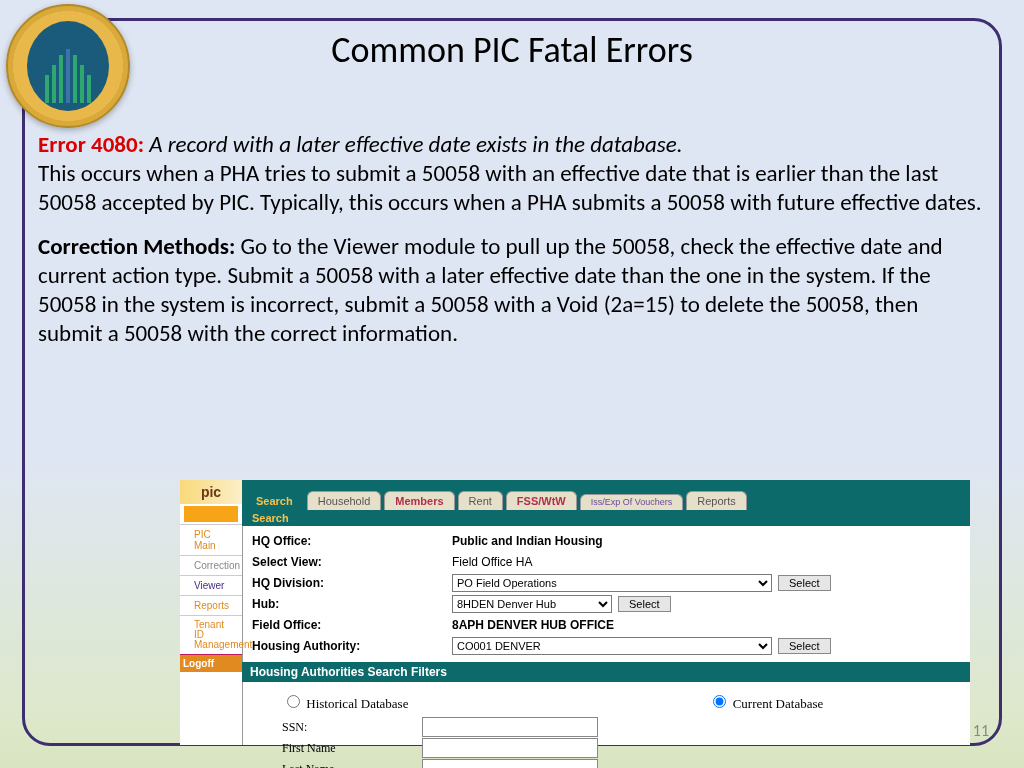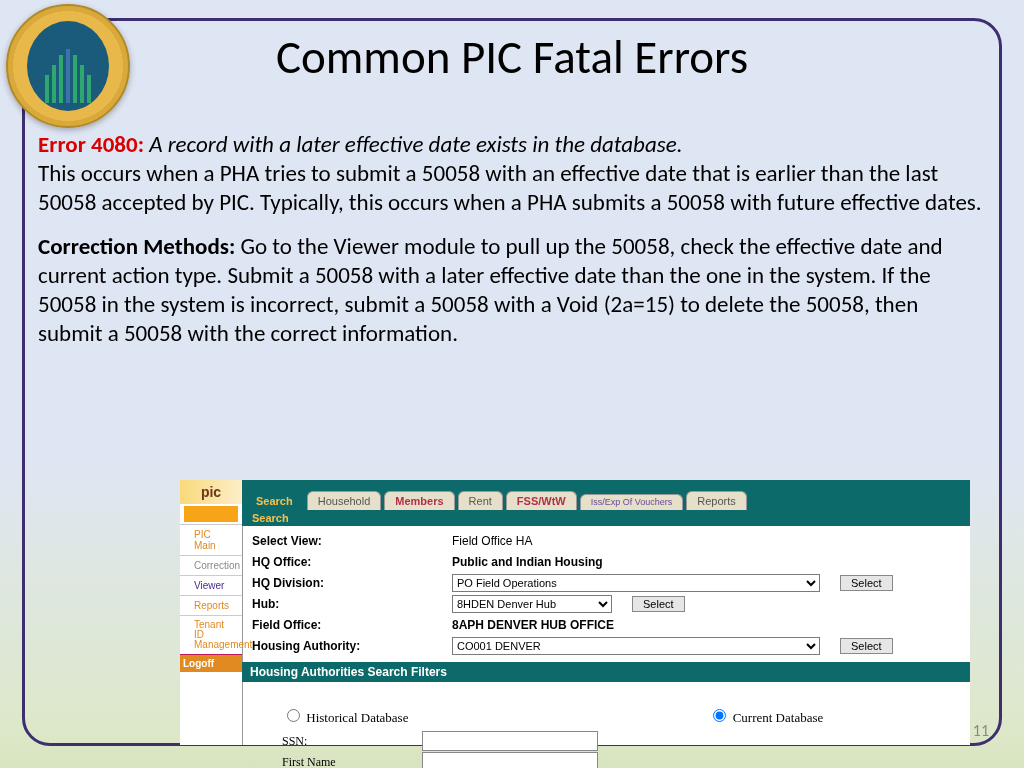--- a/index.html
+++ b/index.html
@@ -3,21 +3,21 @@
 <meta charset="utf-8">
 <style>
   html,body{margin:0;padding:0;width:1024px;height:768px;font-family:Calibri,Arial,sans-serif;background:#fff;overflow:hidden}
   .slide{position:relative;width:1024px;height:768px;background:linear-gradient(to bottom,#dfe6f3 0%,#dfe6f3 60%,#dde8c9 95%,#d8e3c0 100%);box-sizing:border-box}
   .frame{position:absolute;left:22px;top:18px;right:22px;bottom:22px;border:3px solid #3d2e6f;border-radius:28px}
   .seal{position:absolute;left:6px;top:4px;width:120px;height:120px;border-radius:50%;background:radial-gradient(circle,#e8b94a 0 55px,#d9a93a 55px 60px);border:2px solid #b08a2a;box-shadow:0 2px 6px rgba(0,0,0,.3);display:flex;align-items:center;justify-content:center}
   .seal-inner{width:82px;height:82px;border-radius:50%;background:#1a5a7a;display:flex;align-items:flex-end;justify-content:center;padding-bottom:8px;position:relative}
   .seal-bars{display:flex;gap:3px;align-items:flex-end}
   .seal-bars span{width:4px;background:#2fa86f;display:block}
   .seal-bars span:nth-child(1){height:28px}.seal-bars span:nth-child(2){height:38px}.seal-bars span:nth-child(3){height:48px}.seal-bars span:nth-child(4){height:54px;background:#3a74a8}.seal-bars span:nth-child(5){height:48px}.seal-bars span:nth-child(6){height:38px}.seal-bars span:nth-child(7){height:28px}
-  .title{position:absolute;top:28px;left:0;right:0;text-align:center;font-size:47px;color:#000}
+  .title{position:absolute;top:28px;left:0;right:0;text-align:center;font-size:36px;color:#000}
   .content{position:absolute;top:130px;left:38px;right:38px;font-size:23px;line-height:1.25;color:#000}
   .err-label{color:#d90000;font-weight:bold}
   .err-desc{font-style:italic}
   .para2{margin-top:16px}
   .bold{font-weight:bold}
   .pic-shot{position:absolute;left:180px;top:480px;width:790px;height:265px;background:#fff;font-family:Arial,sans-serif;font-size:11px}
   .pic-left{position:absolute;left:0;top:0;width:62px;height:265px;background:#fff;border-right:1px solid #999}
   .pic-logo{height:24px;background:linear-gradient(to right,#f9d97a,#fcefc9);display:flex;align-items:center;justify-content:center;font-weight:bold;color:#6a3a1a;font-size:14px}
   .pic-logo-box{height:16px;background:#f7a419;margin:2px 4px}
   .nav-item{padding:4px 14px;color:#e08a1f;font-size:10px;border-top:1px solid #ccc;cursor:pointer}
@@ -29,24 +29,24 @@
   .tab{padding:3px 10px;background:#e6dfc9;color:#555;border-radius:6px 6px 0 0;margin-left:3px;font-size:11px;cursor:pointer;border:1px solid #999;border-bottom:none}
   .tab.active{background:#0d6a6a;color:#f7c14a;font-weight:bold;border-color:#0d6a6a}
   .tab.red{color:#b0304a;font-weight:bold}
   .tab.purple{color:#6a4a9a}
   .sub-bar{background:#0d6a6a;color:#f7c14a;padding:2px 10px;font-size:11px;font-weight:bold}
   .form-area{padding:4px 10px}
   .form-row{display:flex;align-items:center;min-height:20px;margin:1px 0}
   .form-label{width:200px;font-weight:bold;font-size:12px}
   .form-value{font-size:12px}
   .form-value.bold{font-weight:bold}
-  .sel{font-size:11px;width:368px;height:18px;border:1px solid #7a7a7a;background:#fff}
+  .sel{font-size:11px;width:320px;height:18px;border:1px solid #7a7a7a;background:#fff}
   .sel.narrow{width:160px}
-  .btn{font-size:11px;padding:1px 10px;margin-left:20px;border:1px solid #888;background:#e6e6e6;cursor:pointer}
-  .section-bar{background:#0d6a6a;color:#fff;font-weight:bold;font-size:12px;padding:3px 8px;margin:6px -10px 20px -10px}
+  .btn{font-size:11px;padding:1px 10px;margin-left:6px;border:1px solid #888;background:#e6e6e6;cursor:pointer}
+  .section-bar{background:#0d6a6a;color:#fff;font-weight:bold;font-size:12px;padding:3px 8px;margin:6px -10px 6px -10px}
   .radio-row{display:flex;gap:300px;padding:4px 30px;font-size:13px;font-family:'Times New Roman',serif}
   .small-form{padding:0 30px;font-family:'Times New Roman',serif;font-size:13px}
   .small-form .form-label{width:140px;font-weight:normal}
   .small-form input[type=text]{width:170px;height:16px;border:1px solid #888}
   .page-num{position:absolute;right:35px;bottom:28px;color:#888;font-size:16px}
 </style>
 </head>
 <body>
 
 <div class="slide">
@@ -101,26 +101,26 @@
         <div class="tab red">Members</div>
         <div class="tab">Rent</div>
         <div class="tab red">FSS/WtW</div>
         <div class="tab purple" style="font-size:9px;line-height:1">Iss/Exp Of Vouchers</div>
         <div class="tab">Reports</div>
       </div>
       <div class="sub-bar">Search</div>
 
       <div class="form-area">
         <div class="form-row">
+          <div class="form-label">HQ Office:</div>
+          <div class="form-value bold">Public and Indian Housing</div>
+        </div>
+        <div class="form-row">
           <div class="form-label">Select View:</div>
           <div class="form-value">Field Office HA</div>
-        </div>
-        <div class="form-row">
-          <div class="form-label">HQ Office:</div>
-          <div class="form-value bold">Public and Indian Housing</div>
         </div>
         <div class="form-row">
           <div class="form-label">HQ Division:</div>
           <select class="sel"><option>PO Field Operations</option></select>
           <button class="btn">Select</button>
         </div>
         <div class="form-row">
           <div class="form-label">Hub:</div>
           <select class="sel narrow"><option>8HDEN Denver Hub</option></select>
           <button class="btn">Select</button>

